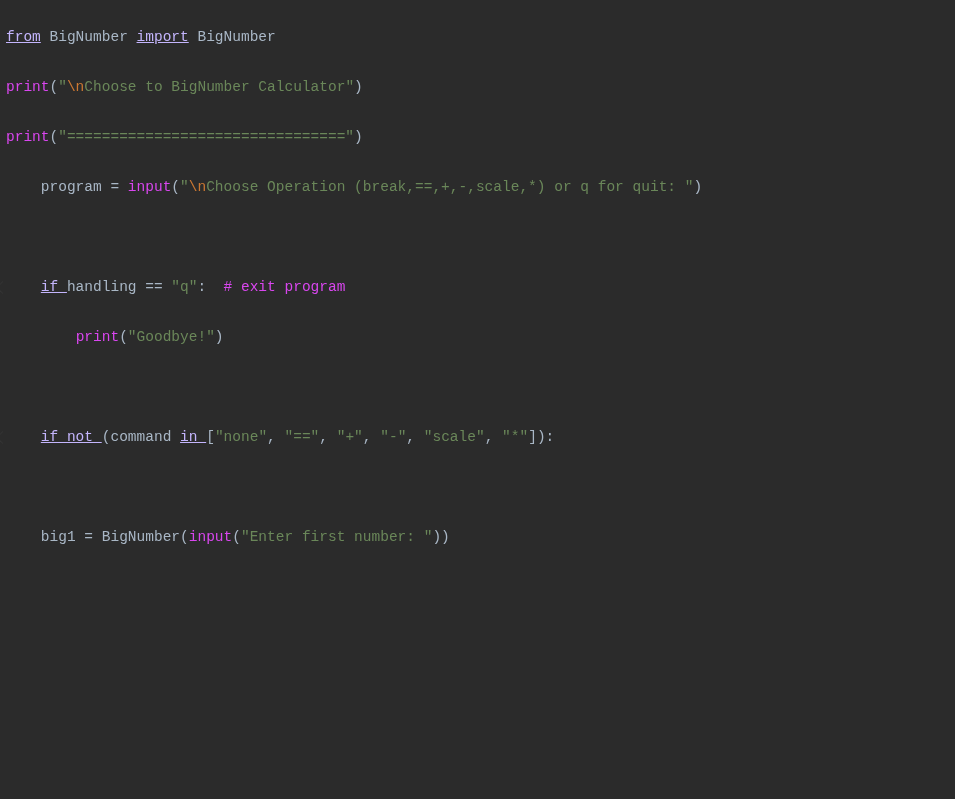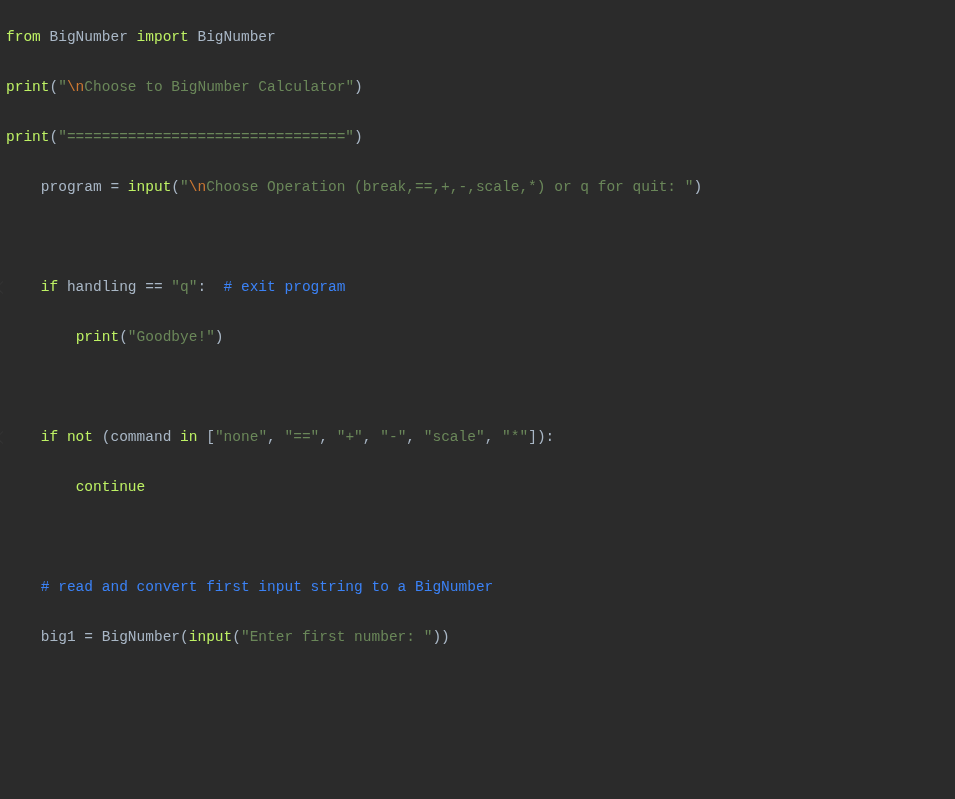--- a/index.html
+++ b/index.html
@@ -16,25 +16,25 @@
   }
   .editor {
     padding: 0 6px;
     white-space: pre;
     position: relative;
   }
   .line {
     height: 25px;
     position: relative;
   }
-  .kw { color: #bef264; }
-  .builtin { color: #bef264; }
+  .kw { color: #c4b5fd; text-decoration: underline; }
+  .builtin { color: #d946ef; }
   .str { color: #6a8759; }
   .esc { color: #cc7832; }
-  .comment { color: #3b82f6; }
+  .comment { color: #d946ef; }
   .gutter-icon {
     position: absolute;
     left: -8px;
     top: 8px;
     width: 8px;
     height: 8px;
     opacity: 0.22;
     border-left: 1px solid #555;
     border-bottom: 1px solid #555;
     transform: rotate(45deg);
@@ -46,23 +46,21 @@
 <div class="editor">
 <div class="line"><span class="kw">from</span><span> BigNumber </span><span class="kw">import</span><span> BigNumber</span></div>
 <div class="line"><span class="builtin">print</span><span>(</span><span class="str">"</span><span class="esc">\n</span><span class="str">Choose to BigNumber Calculator</span><span class="str">"</span><span>)</span></div>
 <div class="line"><span class="builtin">print</span><span>(</span><span class="str">"================================"</span><span>)</span></div>
 <div class="line"><span>    </span><span>program = </span><span class="builtin">input</span><span>(</span><span class="str">"</span><span class="esc">\n</span><span class="str">Choose Operation (break,==,+,-,scale,*) or q for quit: </span><span class="str">"</span><span>)</span></div>
 <div class="line"></div>
 <div class="line"><span class="gutter-icon"></span><span>    </span><span class="kw">if </span><span>handling == </span><span class="str">"q"</span><span>:  </span><span class="comment"># exit program</span></div>
 <div class="line"><span>        </span><span class="builtin">print</span><span>(</span><span class="str">"Goodbye!"</span><span>)</span></div>
 <div class="line"></div>
 <div class="line"><span class="gutter-icon"></span><span>    </span><span class="kw">if not </span><span>(command </span><span class="kw">in </span><span>[</span><span class="str">"none"</span><span>, </span><span class="str">"=="</span><span>, </span><span class="str">"+"</span><span>, </span><span class="str">"-"</span><span>, </span><span class="str">"scale"</span><span>, </span><span class="str">"*"</span><span>]):</span></div>
-<div class="line"><span>        </span><span class="kw">continue</span></div>
 <div class="line"></div>
-<div class="line"><span>    </span><span class="comment"># read and convert first input string to a BigNumber</span></div>
 <div class="line"><span>    </span><span>big1 = BigNumber(</span><span class="builtin">input</span><span>(</span><span class="str">"Enter first number: "</span><span>))</span></div>
 
 
 
 
 
 
 
 
 

